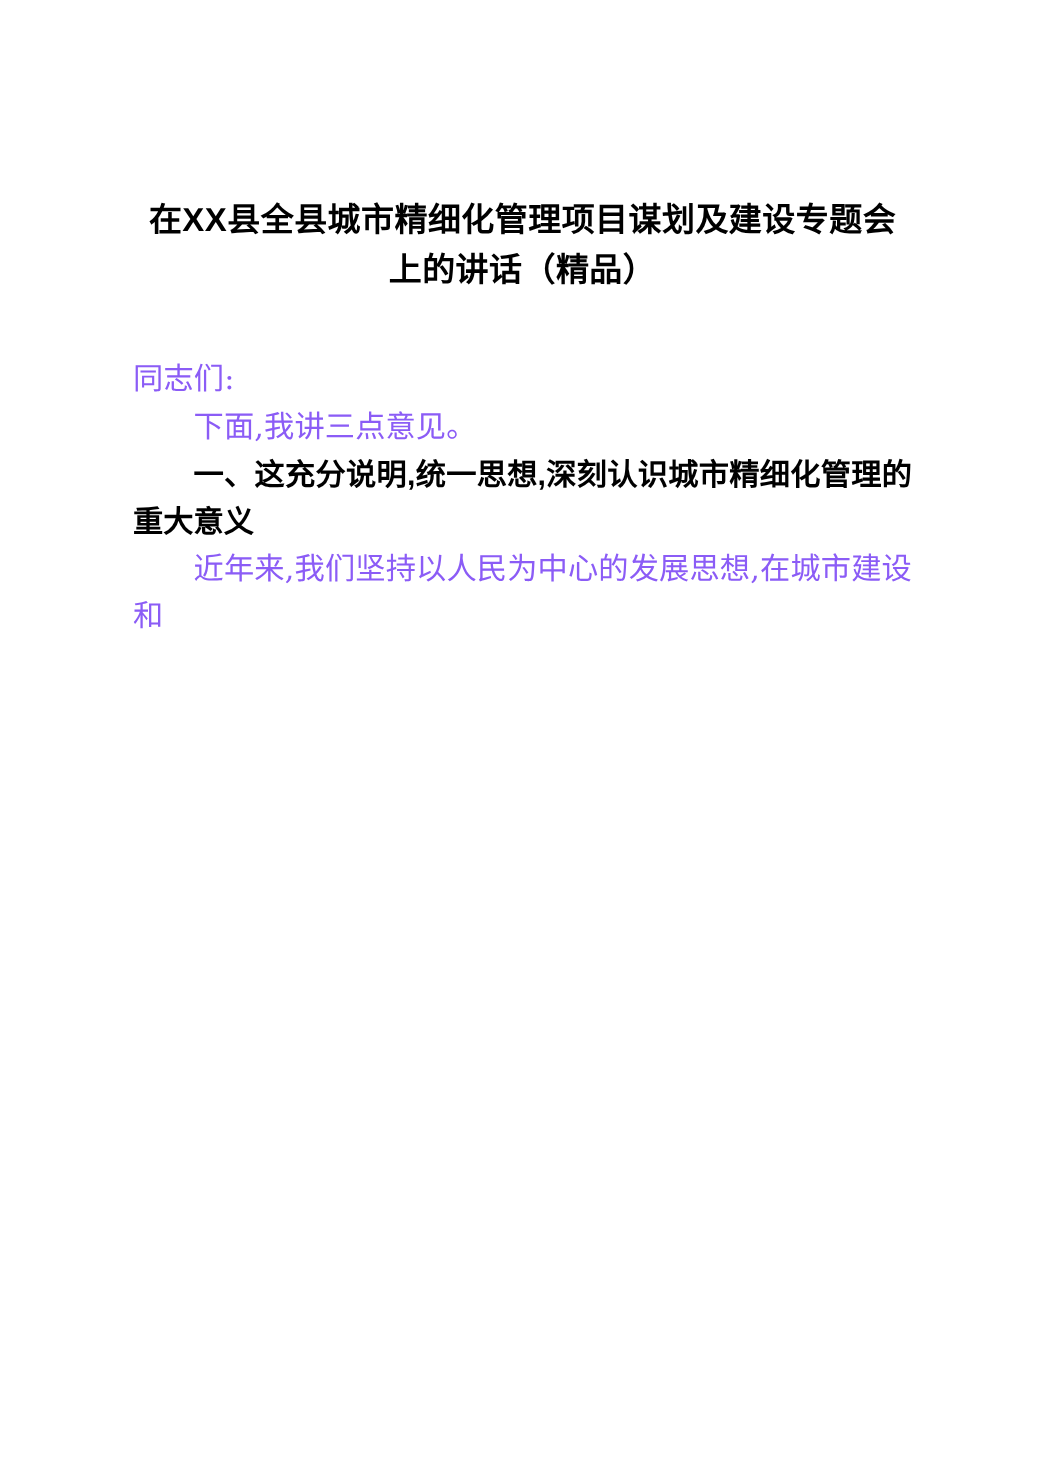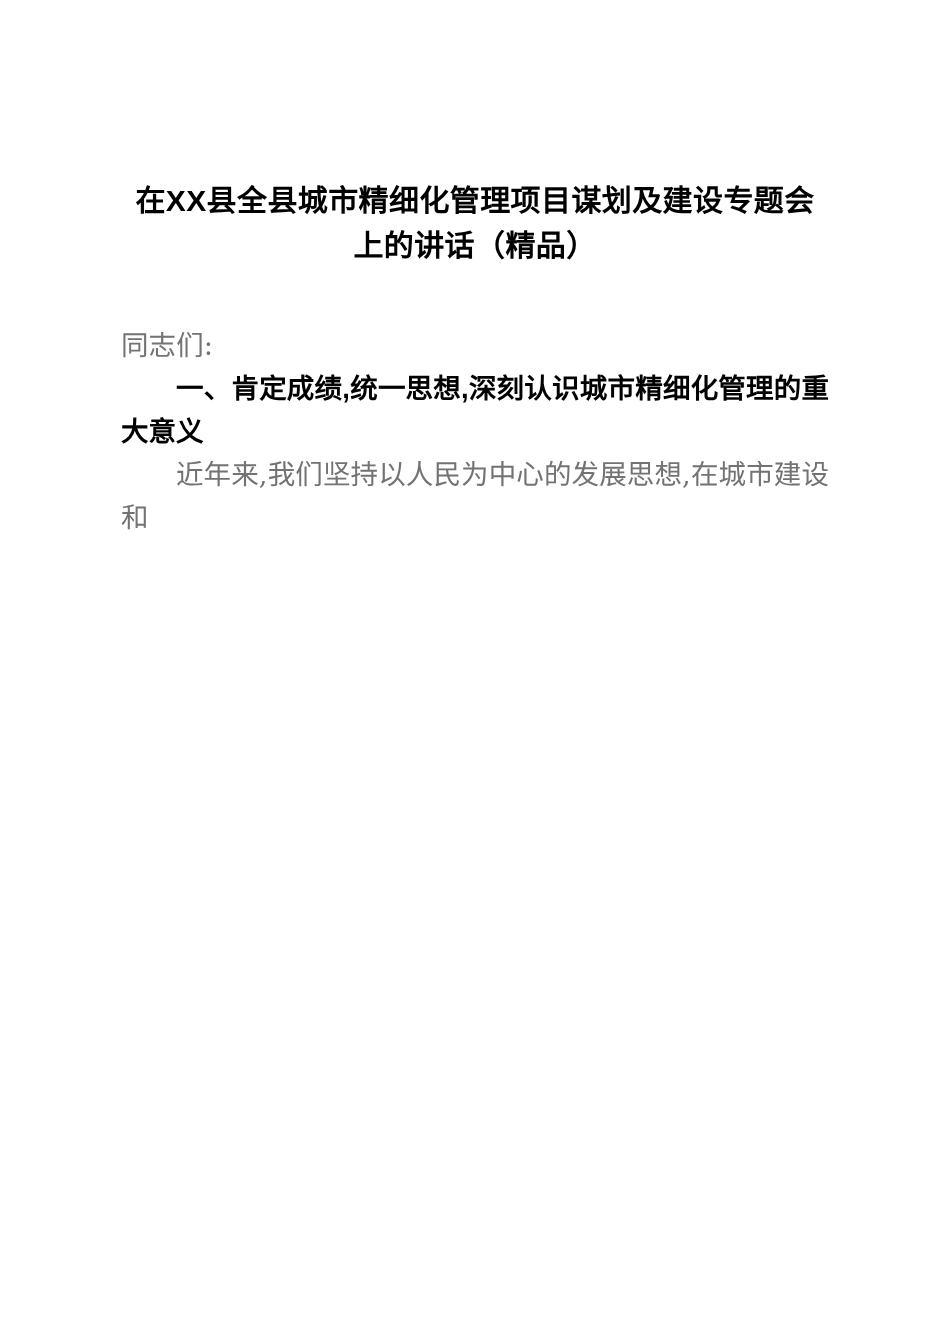--- a/index.html
+++ b/index.html
@@ -49,21 +49,21 @@
   }
 
   
   .para {
     font-family: "DejaVu Serif", "Liberation Serif", serif;
     font-size: 27.5px;
     line-height: 43px;
     text-align: justify;
     text-justify: inter-ideograph;
     margin: 0;
-    color: #737373;
+    color: #8b5cf6;
     letter-spacing: 0.1px;
   }
 
   .para.indent {
     text-indent: 2em;
   }
 
   
   .section-heading {
     font-family: "Liberation Sans", "DejaVu Sans", sans-serif;
@@ -85,20 +85,21 @@
   <div class="doc-body">
 
     <h1 class="doc-title">在XX县全县城市精细化管理项目谋划及建设专题会上的讲话（精品）</h1>
 
     <div class="title-gap"></div>
 
     <p class="para">同志们:</p>
 
 
 
+    <p class="para indent">下面,我讲三点意见。</p>
 
-    <p class="section-heading">一、肯定成绩,统一思想,深刻认识城市精细化管理的重大意义</p>
+    <p class="section-heading">一、这充分说明,统一思想,深刻认识城市精细化管理的重大意义</p>
 
     <p class="para indent">近年来,我们坚持以人民为中心的发展思想,在城市建设和</p>
 
   </div>
 
 </div>
 
 </body></html>

